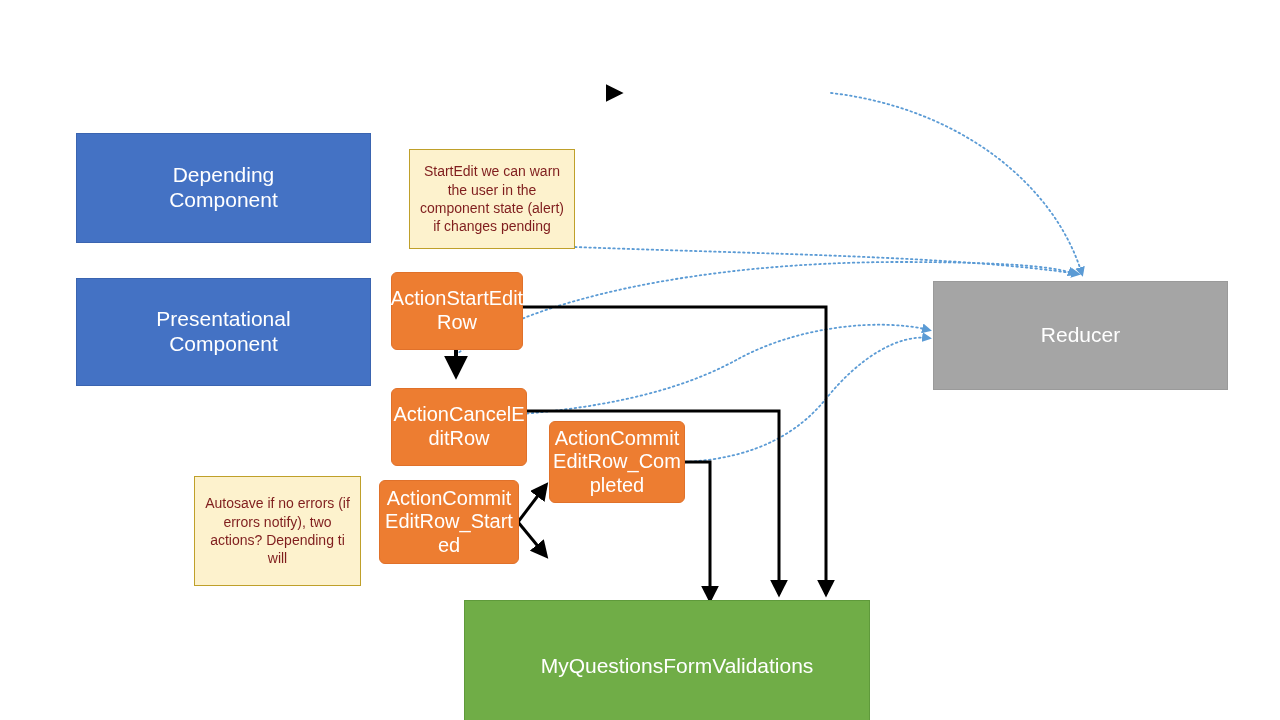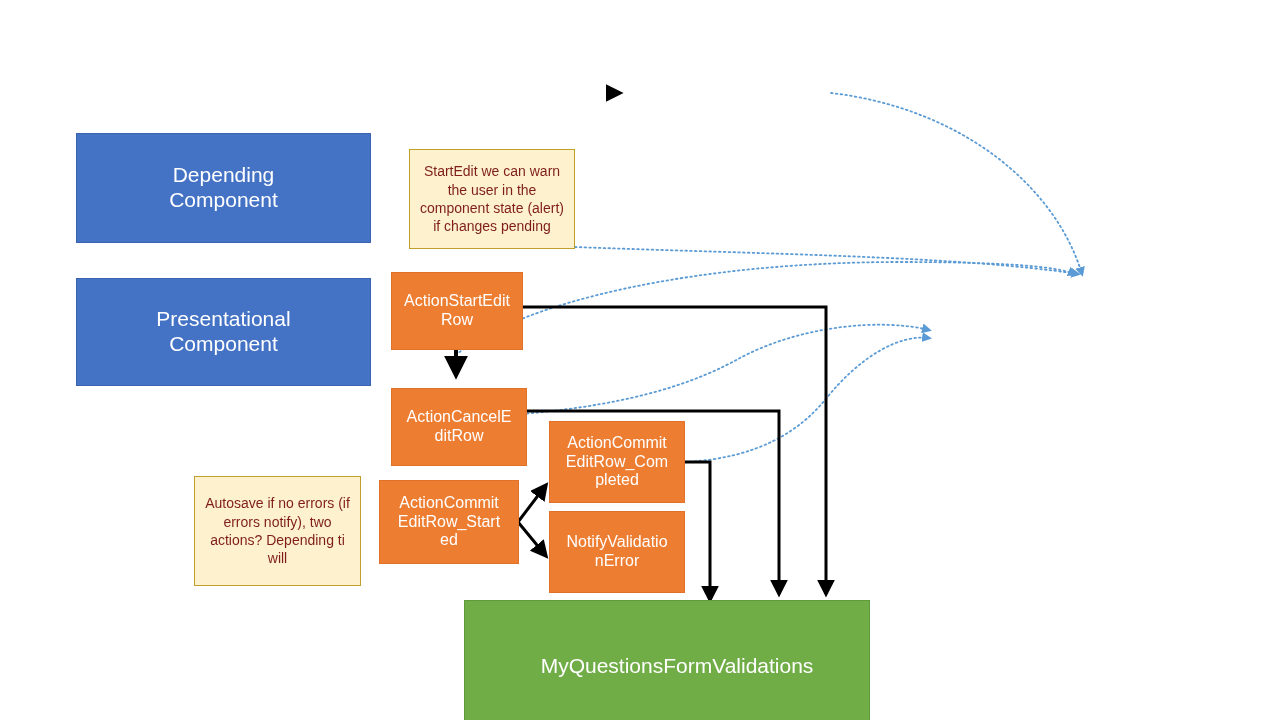--- a/index.html
+++ b/index.html
@@ -32,21 +32,22 @@
     color: #ffffff;
     font-size: 21px;
   }
   .node-orange {
     background: #ed7d31;
     border: 1px solid #e0712a;
     color: #ffffff;
     font-size: 17px;
   }
   .node-orange.small {
-    font-size: 16px;
+    font-size: 20px;
+    border-radius: 6px;
   }
   .node-gray {
     background: #a5a5a5;
     border: 1px solid #9a9a9a;
     color: #ffffff;
     font-size: 21px;
   }
   .node-green {
     background: #70ad47;
     border: 1px solid #5f9a3b;
@@ -160,19 +161,18 @@
 ditRow</div>
 
   <div class="node node-orange small" style="left:379px; top:480px; width:140px; height:84px;">ActionCommit
 EditRow_Start
 ed</div>
 
   <div class="node node-orange small" style="left:549px; top:421px; width:136px; height:82px;">ActionCommit
 EditRow_Com
 pleted</div>
 
-  <div class="node node-orange small" style="left:549px; top:511px; width:136px; height:82px;">NotifyValidatio
-nError</div>
 
+  <div class="node node-gray" style="left:933px; top:281px; width:295px; height:109px;">Reducer</div>
 
   <div class="node node-green" style="left:464px; top:600px; width:406px; height:132px;padding-left:20px;">MyQuestionsFormValidations</div>
 
 </div>
 
 </body></html>

